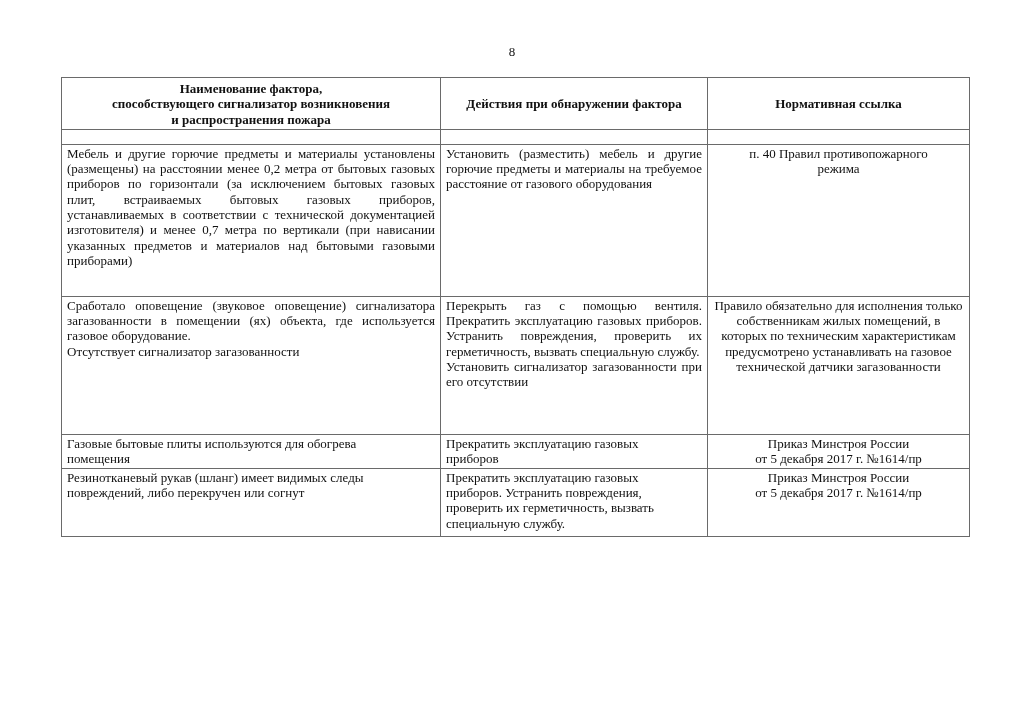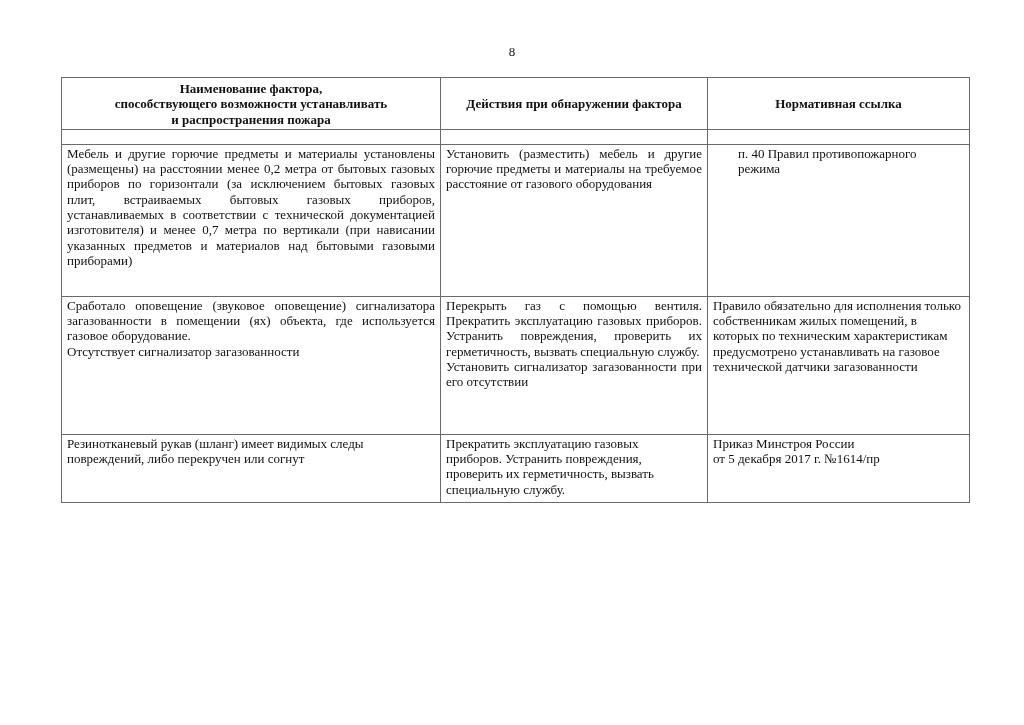--- a/index.html
+++ b/index.html
@@ -12,39 +12,39 @@
   table.doc col.c1 { width: 379px; }
   table.doc col.c2 { width: 267px; }
   table.doc col.c3 { width: 262px; }
   table.doc th, table.doc td { border: 1px solid #6a6a6a; vertical-align: top;
               font-size: 13px; line-height: 15.3px; padding: 1px 5px 1px 5px; }
   table.doc th { font-weight: bold; text-align: center; vertical-align: middle;
                  padding: 3px 4px 2px 4px; }
   tr.head-row { height: 51px; }
   tr.empty-row td { height: 14px; padding: 0; }
   td.just { text-align: justify; text-align-last: left; }
-  td.center { }
+  td.center { text-align: center; }
   .ln { display: block; }
 </style>
 </head>
 <body>
 
 <div class="page-number">8</div>
 
 <table class="doc">
   <colgroup>
       <col class="c1">
       <col class="c2">
       <col class="c3">
     </colgroup>
   <thead>
     <tr class="head-row">
       <th>
         <span class="ln">Наименование фактора,</span>
-        <span class="ln">способствующего возможности устанавливать</span>
+        <span class="ln">способствующего сигнализатор возникновения</span>
         <span class="ln">и распространения пожара</span>
       </th>
       <th>Действия при обнаружении фактора</th>
       <th>Нормативная ссылка</th>
     </tr>
   </thead>
   <tbody>
     <tr class="empty-row">
       <td></td>
       <td></td>
@@ -64,20 +64,28 @@
         <span class="ln">Отсутствует сигнализатор загазованности</span>
       </td>
       <td>
         <span class="ln" style="text-align:justify">Перекрыть газ с помощью вентиля. Прекратить эксплуатацию газовых приборов. Устранить повреждения, проверить их герметичность, вызвать специальную службу.</span>
         <span class="ln" style="text-align:justify">Установить сигнализатор загазованности при его отсутствии</span>
       </td>
       <td class="center">Правило обязательно для исполнения только собственникам жилых помещений, в которых по техническим характеристикам предусмотрено устанавливать на газовое технической датчики загазованности</td>
     </tr>
 
 
+    <tr style="height:34px">
+      <td style="padding-right:40px">Газовые бытовые плиты используются для обогрева помещения</td>
+      <td style="padding-right:50px">Прекратить эксплуатацию газовых приборов</td>
+      <td class="center">
+        <span class="ln">Приказ Минстроя России</span>
+        <span class="ln">от 5 декабря 2017 г. №1614/пр</span>
+      </td>
+    </tr>
 
     <tr style="height:68px">
       <td style="padding-right:40px">Резинотканевый рукав (шланг) имеет видимых следы повреждений, либо перекручен или согнут</td>
       <td style="padding-right:30px">Прекратить эксплуатацию газовых приборов. Устранить повреждения, проверить их герметичность, вызвать специальную службу.</td>
       <td class="center">
         <span class="ln">Приказ Минстроя России</span>
         <span class="ln">от 5 декабря 2017 г. №1614/пр</span>
       </td>
     </tr>
 

